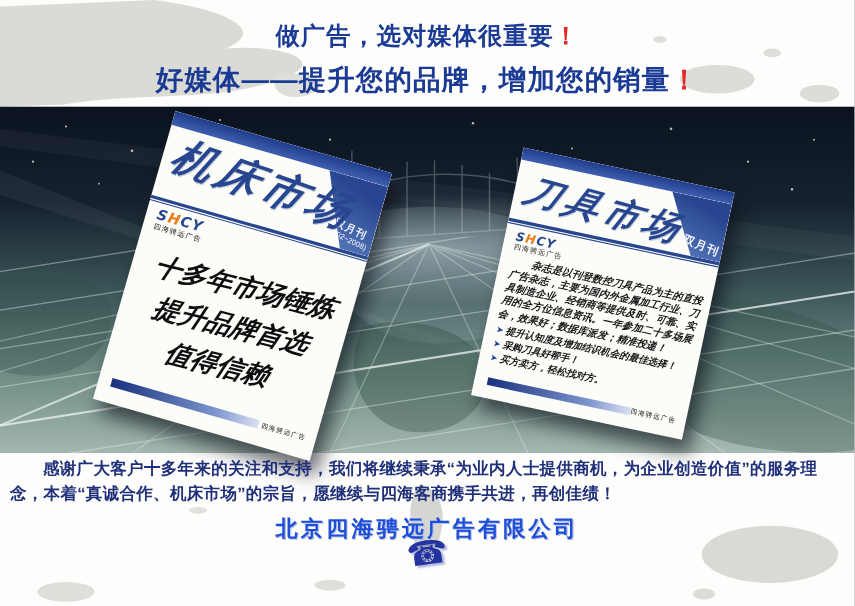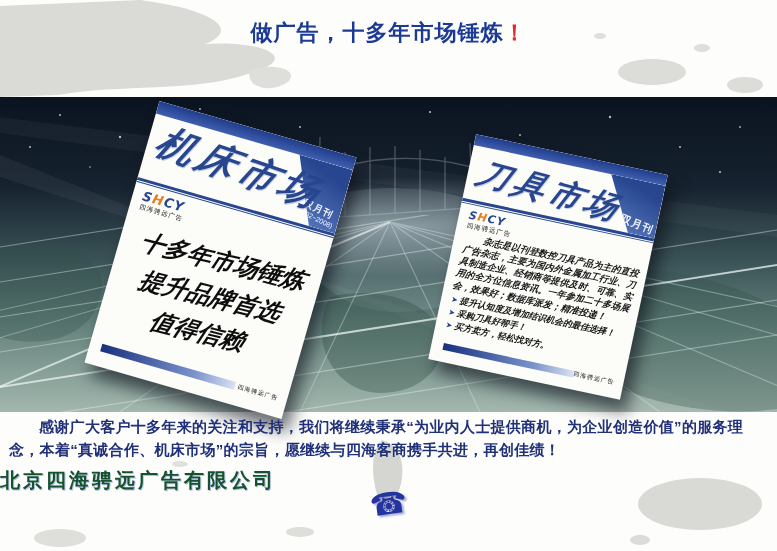--- a/index.html
+++ b/index.html
@@ -72,22 +72,22 @@
 
   .cover-stripe { position:absolute; bottom:15px; left:12px; width:68%; height:8px;
                   background:linear-gradient(90deg,#17317e,#7b93cc 70%,#d9e0f2); }
   .cover-right .cover-stripe { bottom:12px; height:7px; }
   .cover-footer-text { position:absolute; bottom:14px; right:9px; font-size:6px; color:#111; letter-spacing:1px; }
   .cover-right .cover-footer-text { bottom:11px; }
 
   
   .thanks { position:absolute; top:416px; left:9px; width:759px; font-size:15px; font-weight:bold;
             color:#203079; line-height:1.52; text-indent:2em; letter-spacing:.3px; z-index:5; }
-  .company { position:absolute; top:467px; left:0; width:100%; font-size:20px;
-             font-weight:bold; color:#14532d; letter-spacing:3px;
+  .company { position:absolute; top:467px; left:0; width:100%; text-align:center; font-size:20px;
+             font-weight:bold; color:#1d4ed8; letter-spacing:3px;
              text-shadow:1px 1px 0 #b9c1e6; z-index:5; }
   .hotline-row { position:absolute; top:489px; left:0; width:100%; display:flex;
                  justify-content:center; align-items:center; gap:9px; z-index:5; }
   .phone-icon { font-size:30px; color:#2433a0; transform:rotate(-8deg); line-height:1;
                 text-shadow:2px 2px 2px rgba(38,55,160,.4); }
   .bubble { font-size:20px; font-weight:bold; letter-spacing:1px; color:#f4f6ff;
             text-shadow:-2px 0 0 #2637a0, 2px 0 0 #2637a0, 0 -2px 0 #2637a0, 0 2px 0 #2637a0,
                         -1.5px -1.5px 0 #2637a0, 1.5px -1.5px 0 #2637a0,
                         -1.5px 1.5px 0 #2637a0, 1.5px 1.5px 0 #2637a0,
                         3px 3px 3px rgba(38,55,160,.55); }
@@ -191,21 +191,22 @@
     <svg class="band-svg" width="777" height="139" viewBox="0 0 777 139">
       <path d="M382,28 C402,33 408,58 397,84 C391,100 381,106 378,86 C370,60 372,38 382,28 Z" fill="#d5d6d2"></path>
       <ellipse cx="700" cy="92" rx="62" ry="26" fill="#d9dad6"></ellipse>
       <ellipse cx="640" cy="128" rx="10" ry="5" fill="#dcdcd8"></ellipse>
       <ellipse cx="60" cy="126" rx="26" ry="9" fill="#dedfdb"></ellipse>
       <ellipse cx="180" cy="52" rx="8" ry="3" fill="#e0e1dd"></ellipse>
       <ellipse cx="300" cy="120" rx="14" ry="5" fill="#dedfdb"></ellipse>
     </svg>
   </div>
 
-  <div class="headline headline-1"><span>做广告，十多年市场锤炼</span><span class="exclaim">！</span></div>
+  <div class="headline headline-1"><span>做广告，选对媒体很重要</span><span class="exclaim">！</span></div>
+  <div class="headline headline-2"><span>好媒体——提升您的品牌，增加您的销量</span><span class="exclaim">！</span></div>
 
   <div class="cover cover-left">
     <div class="cover-topbar"></div>
     <div class="cover-head">
       <div class="corner-wedge">
         <div class="issue-block">
           <div class="issue-type">双月刊</div>
           <div class="issue-years">(2002~2008)</div>
         </div>
       </div>

